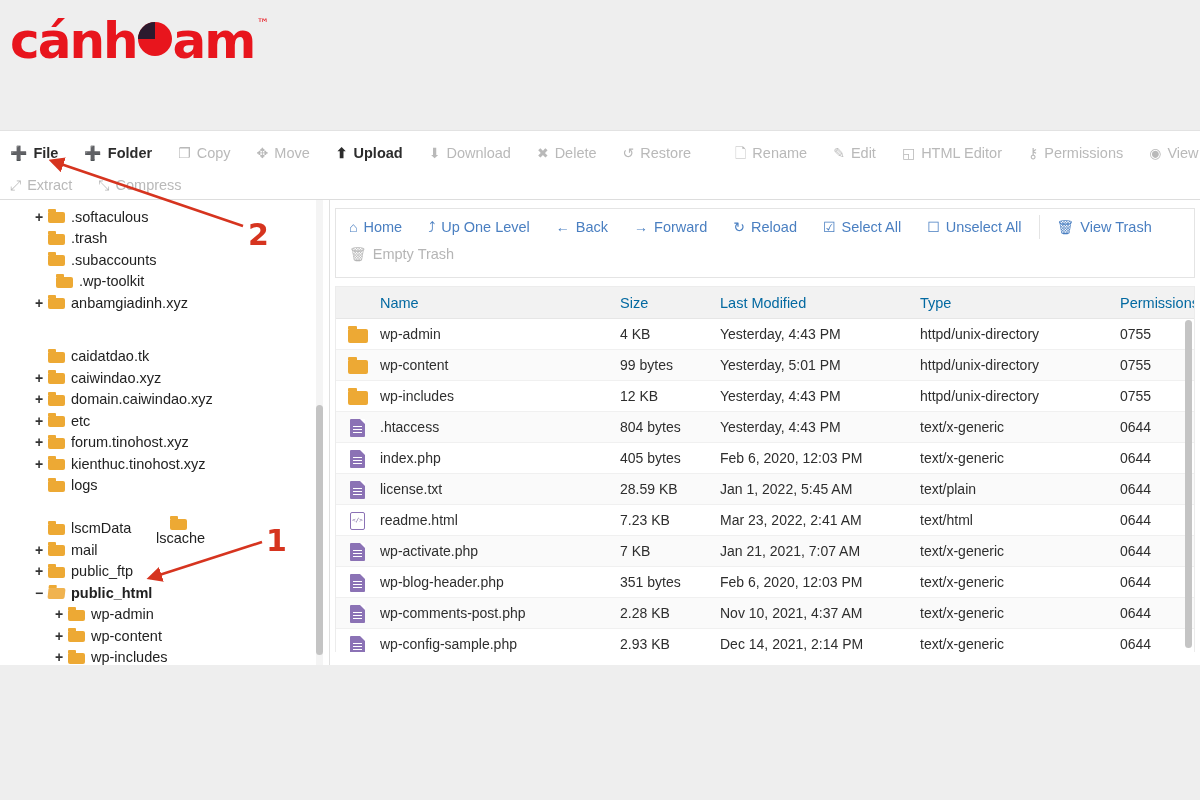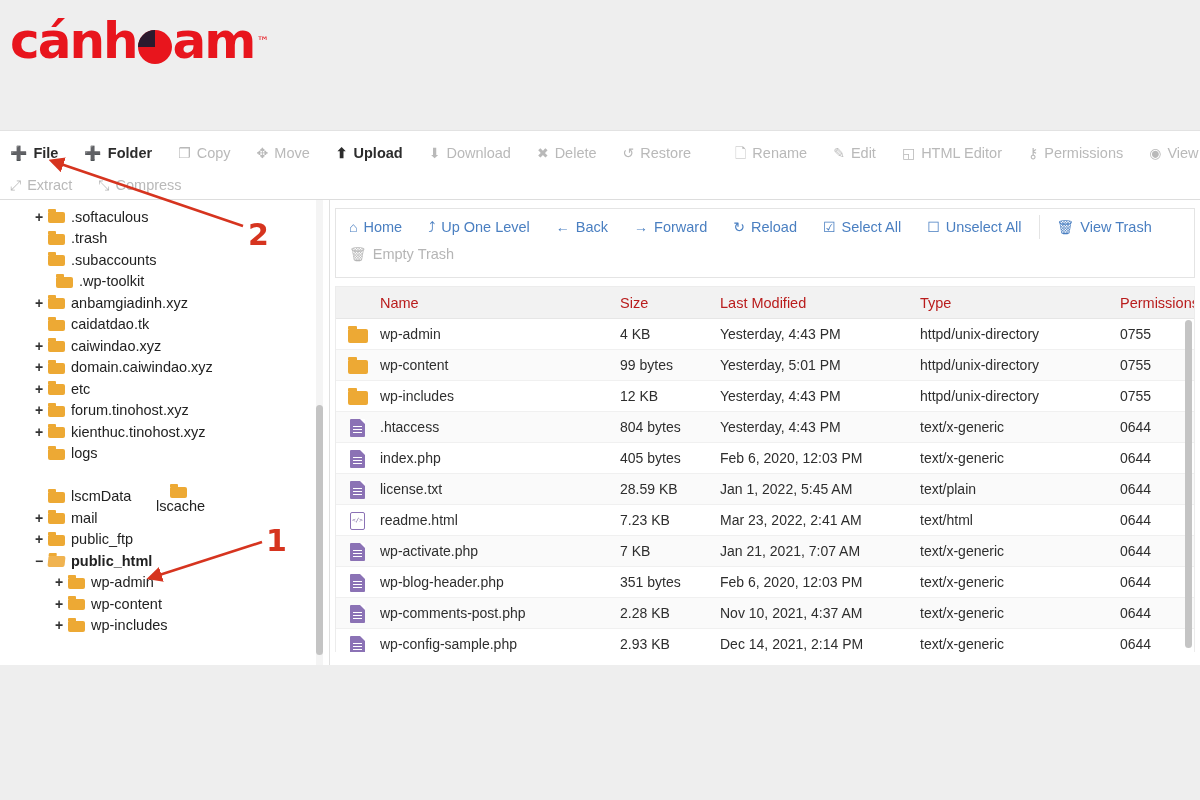--- a/index.html
+++ b/index.html
@@ -12,21 +12,21 @@
   }
   #page { position: relative; width: 1200px; height: 800px; background: #eeeeee; }
 
   
   .brand-bar {
     position: absolute; left: 0; top: 0; width: 1200px; height: 130px;
     background: #eeeeee;
   }
   .logo {
     position: absolute; left: 10px; top: 16px;
-    display: flex; align-items: center;
+    display: flex; 
     font-size: 50px; font-weight: bold; color: #e8151d;
     letter-spacing: -2px;
     font-family: "DejaVu Sans", sans-serif;
   }
   .logo .seg { line-height: 1; }
   .logo .pie {
     position: relative; display: inline-block;
     width: 34px; height: 34px; border-radius: 50%;
     background: #e8151d; margin: 0 1px 0 1px; top: 6px;
   }
@@ -123,21 +123,21 @@
   .act-sep { width: 1px; height: 24px; background: #e4e4e4; margin: 2px 4px 0 4px; }
 
   
   .fm-table-wrap {
     position: relative; margin-top: 8px;
     border-left: 1px solid #ececec; border-right: 1px solid #ececec;
     height: 366px; overflow: hidden; background: #fff;
   }
   table.fm { width: 100%; border-collapse: collapse; table-layout: fixed; }
   table.fm th {
-    background: #f2f2f2; color: #b91c1c; font-size: 14.5px; font-weight: normal;
+    background: #f2f2f2; color: #0369a1; font-size: 14.5px; font-weight: normal;
     text-align: left; height: 32px; padding: 0 0 0 0;
     border-bottom: 1px solid #e6e6e6; border-top: 1px solid #ececec;
   }
   table.fm td {
     font-size: 14px; color: #2e2e2e; height: 31px; padding: 0;
     border-bottom: 1px solid #f0f0f0; vertical-align: middle;
   }
   tr.alt td { background: #fafafa; }
   .c-icon  { width: 44px; }
   .c-name  { width: 240px; }
@@ -308,21 +308,21 @@
             </span>
             <span>.wp-toolkit</span>
           </div>
           <div class="tree-row" style="padding-left: 32px;">
             <span class="tog">+</span>
             <span class="fld">
               <i></i>
             </span>
             <span>anbamgiadinh.xyz</span>
           </div>
-          <div class="tree-row" style="padding-left: 32px;">
+          <div class="tree-row" style="padding-left: 32px; margin-top: 32px;">
             <span class="tog empty">·</span>
             <span class="fld">
               <i></i>
             </span>
             <span>caidatdao.tk</span>
           </div>
           <div class="tree-row" style="padding-left: 32px;">
             <span class="tog">+</span>
             <span class="fld">
               <i></i>

